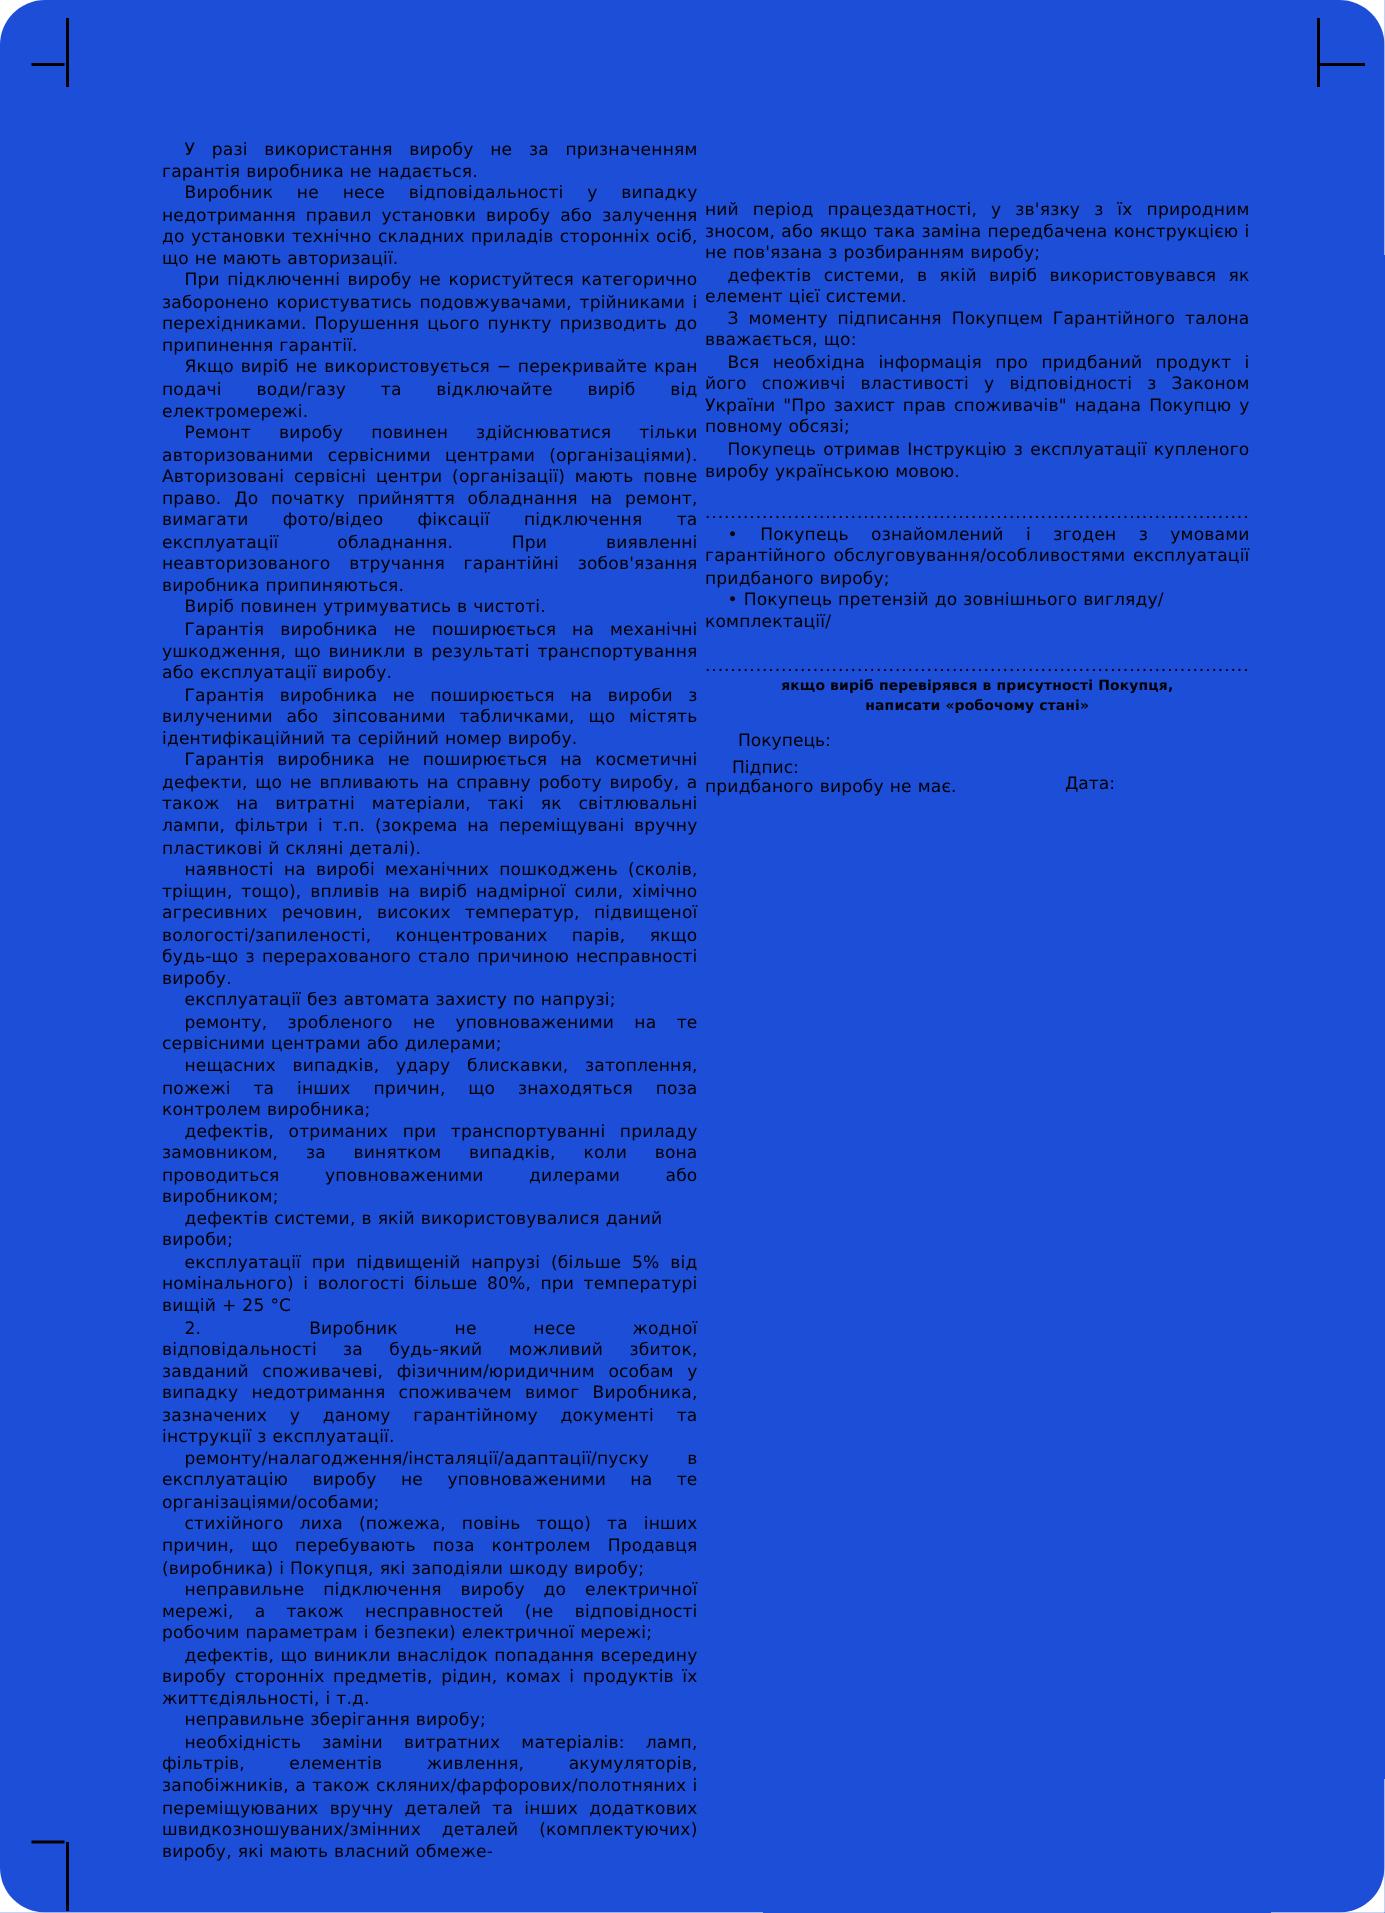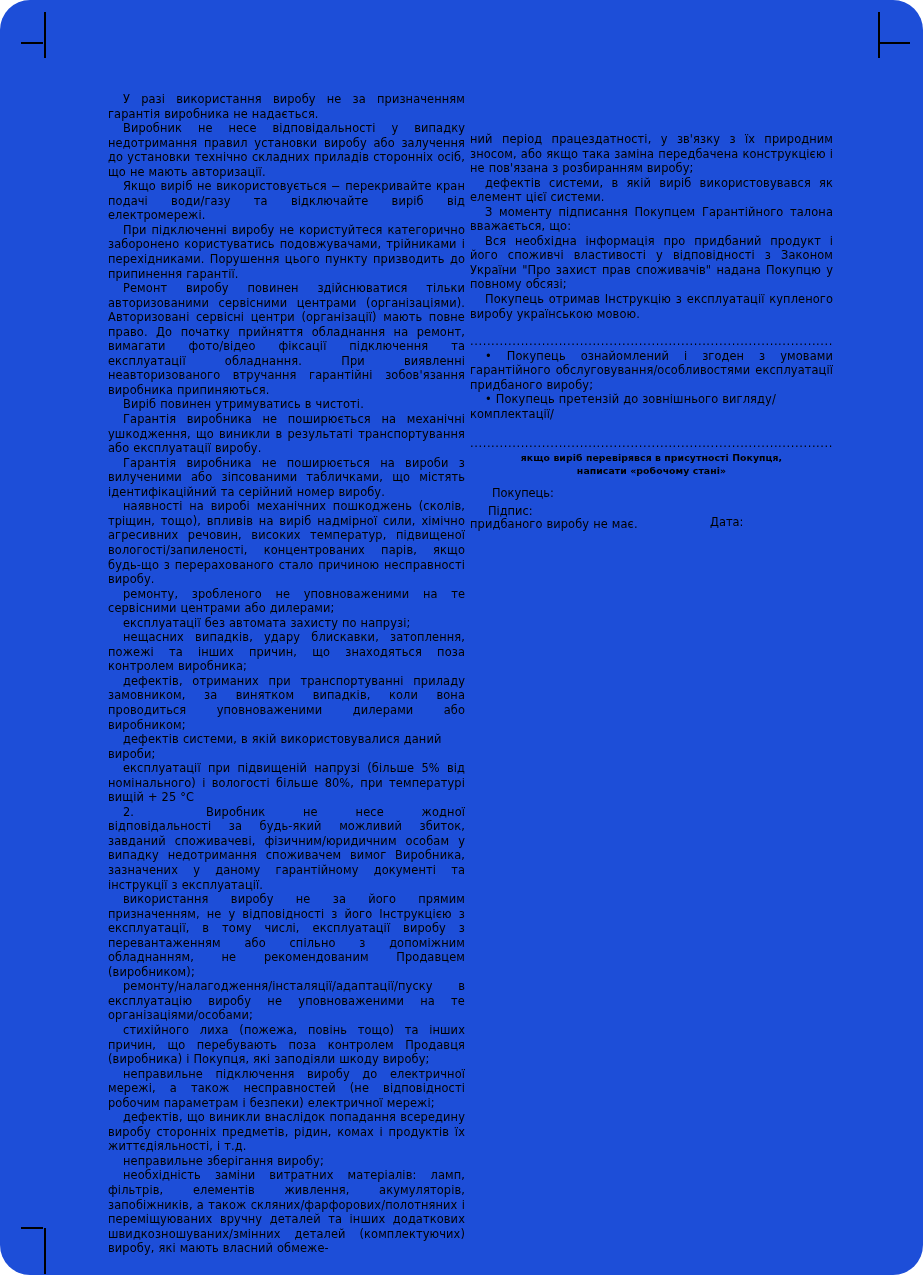--- a/index.html
+++ b/index.html
@@ -125,37 +125,37 @@
   <div class="crop v crop-tl-v"></div>
   <div class="crop h crop-tl-h"></div>
   <div class="crop v crop-tr-v"></div>
   <div class="crop h crop-tr-h"></div>
   <div class="crop v crop-bl-v"></div>
   <div class="crop h crop-bl-h"></div>
 
   <div class="col col-left">
     <p class="body">У разі використання виробу не за призначенням гарантія виробника не надається.</p>
     <p class="body">Виробник не несе відповідальності у випадку недотримання правил установки виробу або залучення до установки технічно складних приладів сторонніх осіб, що не мають авторизації.</p>
+    <p class="body">При підключенні виробу не користуйтеся категорично заборонено користуватись подовжувачами, трійниками і перехідниками. Порушення цього пункту призводить до припинення гарантії.</p>
     <p class="body">Якщо виріб не використовується − перекривайте кран подачі води/газу та відключайте виріб від електромережі.</p>
-    <p class="body">При підключенні виробу не користуйтеся категорично заборонено користуватись подовжувачами, трійниками і перехідниками. Порушення цього пункту призводить до припинення гарантії.</p>
     <p class="body">Ремонт виробу повинен здійснюватися тільки авторизованими сервісними центрами (організаціями). Авторизовані сервісні центри (організації) мають повне право. До початку прийняття обладнання на ремонт, вимагати фото/відео фіксації підключення та експлуатації обладнання. При виявленні неавторизованого втручання гарантійні зобов'язання виробника припиняються.</p>
     <p class="body last-nojustify">Виріб повинен утримуватись в чистоті.</p>
     <p class="body">Гарантія виробника не поширюється на механічні ушкодження, що виникли в результаті транспортування або експлуатації виробу.</p>
     <p class="body">Гарантія виробника не поширюється на вироби з вилученими або зіпсованими табличками, що містять ідентифікаційний та серійний номер виробу.</p>
+    <p class="body">Гарантія виробника не поширюється на косметичні дефекти, що не впливають на справну роботу виробу, а також на витратні матеріали, такі як світлювальні лампи, фільтри і т.п. (зокрема на переміщувані вручну пластикові й скляні деталі).</p>
     <p class="body">наявності на виробі механічних пошкоджень (сколів, тріщин, тощо), впливів на виріб надмірної сили, хімічно агресивних речовин, високих температур, підвищеної вологості/запиленості, концентрованих парів, якщо будь-що з перерахованого стало причиною несправності виробу.</p>
+    <p class="body last-nojustify">експлуатації без автомата захисту по напрузі;</p>
     <p class="body">ремонту, зробленого не уповноваженими на те сервісними центрами або дилерами;</p>
-    <p class="body last-nojustify">експлуатації без автомата захисту по напрузі;</p>
     <p class="body">нещасних випадків, удару блискавки, затоплення, пожежі та інших причин, що знаходяться поза контролем виробника;</p>
     <p class="body">дефектів, отриманих при транспортуванні приладу замовником, за винятком випадків, коли вона проводиться уповноваженими дилерами або виробником;</p>
     <p class="body last-nojustify">дефектів системи, в якій використовувалися даний вироби;</p>
     <p class="body">експлуатації при підвищеній напрузі (більше 5% від номінального) і вологості більше 80%, при температурі вищій + 25 °C</p>
 
     <p class="body numbered"><span>2.</span><span class="tabgap"></span><span>Виробник не несе жодної відповідальності за будь-який можливий збиток, завданий споживачеві, фізичним/юридичним особам у випадку недотримання споживачем вимог Виробника, зазначених у даному гарантійному документі та інструкції з експлуатації.</span></p>
 
-    <p class="body">використання виробу не за його прямим призначенням, не у відповідності з його Інструкцією з експлуатації, в тому числі, експлуатації виробу з перевантаженням або спільно з допоміжним обладнанням, не рекомендованим Продавцем (виробником);</p>
     <p class="body">ремонту/налагодження/інсталяції/адаптації/пуску в експлуатацію виробу не уповноваженими на те організаціями/особами;</p>
     <p class="body">стихійного лиха (пожежа, повінь тощо) та інших причин, що перебувають поза контролем Продавця (виробника) і Покупця, які заподіяли шкоду виробу;</p>
     <p class="body">неправильне підключення виробу до електричної мережі, а також несправностей (не відповідності робочим параметрам і безпеки) електричної мережі;</p>
     <p class="body">дефектів, що виникли внаслідок попадання всередину виробу сторонніх предметів, рідин, комах і продуктів їх життєдіяльності, і т.д.</p>
     <p class="body last-nojustify">неправильне зберігання виробу;</p>
     <p class="body">необхідність заміни витратних матеріалів: ламп, фільтрів, елементів живлення, акумуляторів, запобіжників, а також скляних/фарфорових/полотняних і переміщуюваних вручну деталей та інших додаткових швидкозношуваних/змінних деталей (комплектуючих) виробу, які мають власний обмеже-</p>
   </div>
 
   <div class="col col-right">
     <p class="body noindent">ний період працездатності, у зв'язку з їх природним зносом, або якщо така заміна передбачена конструкцією і не пов'язана з розбиранням виробу;</p>

